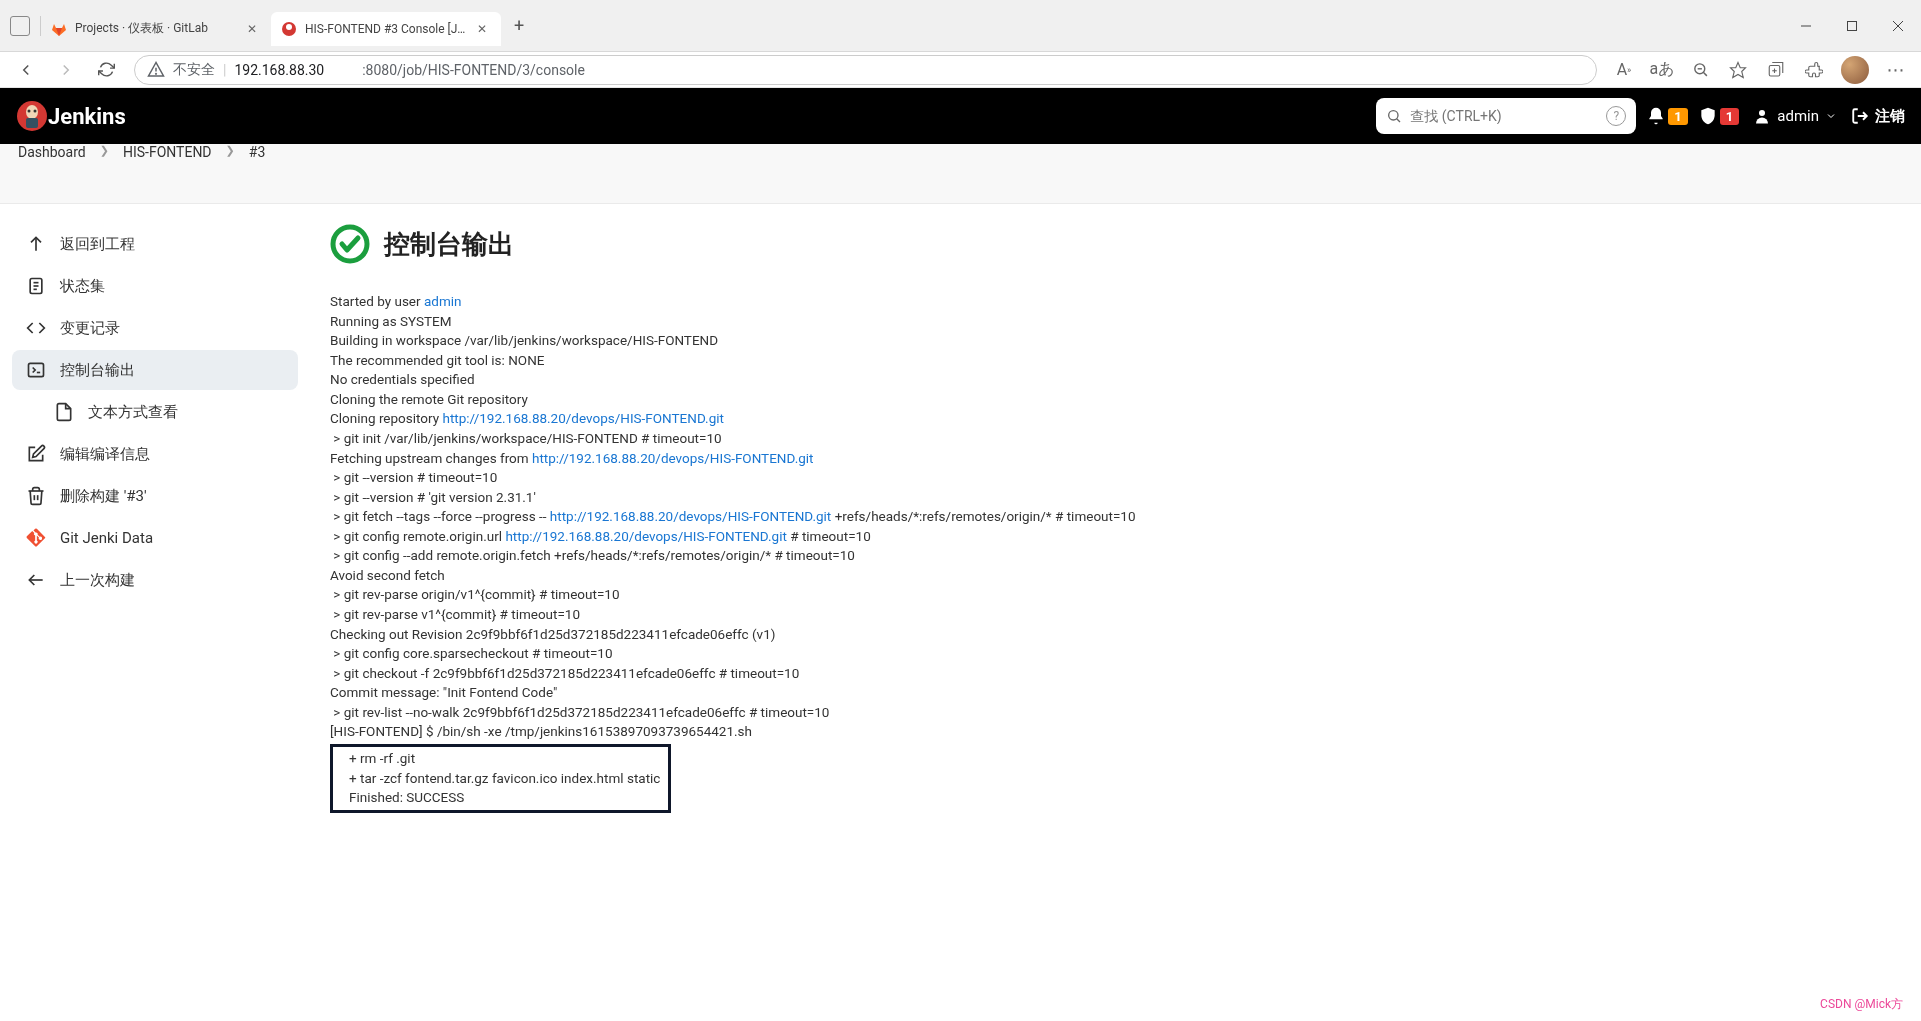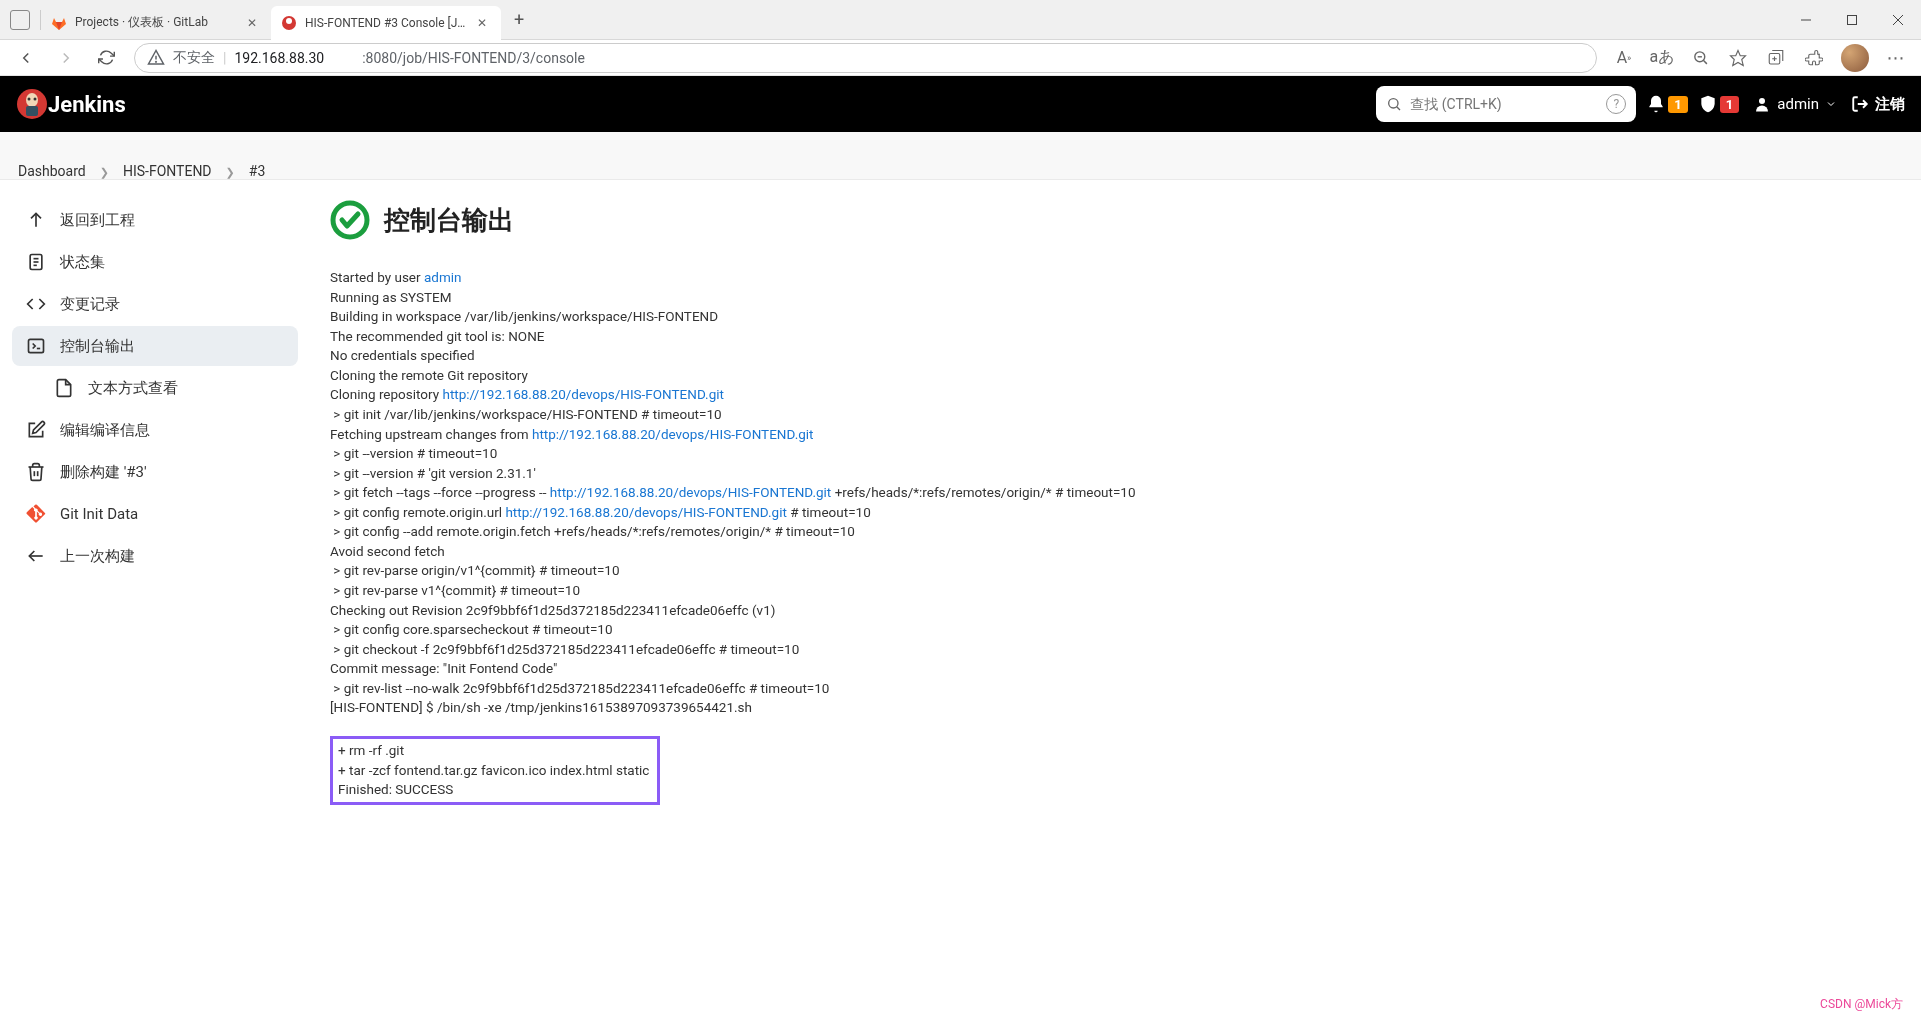--- a/index.html
+++ b/index.html
@@ -1,18 +1,18 @@
 <!DOCTYPE html>
 <html><head>
 <meta charset="utf-8">
 <style>
 * { margin:0; padding:0; box-sizing:border-box; font-family:-apple-system,BlinkMacSystemFont,"Segoe UI",Roboto,sans-serif; }
 body { background:#fff; width:1921px; height:1021px; overflow:hidden; position:relative; }
 
-.browser-top { height:40px; background:#f0f0f0; display:flex; align-items:center; border-bottom:1px solid #d8d8d8; }
+.browser-top { height:52px; background:#f0f0f0; display:flex; align-items:center; border-bottom:1px solid #d8d8d8; }
 .tab-stack { width:20px; height:20px; margin:0 10px; border:1px solid #888; border-radius:3px; }
 .tab-sep { width:1px; height:20px; background:#ccc; }
 .tab { height:34px; min-width:230px; max-width:230px; display:flex; align-items:center; padding:0 10px; gap:8px; font-size:12px; color:#444; border-radius:6px 6px 0 0; margin-top:6px; cursor:pointer; }
 .tab.active { background:#fff; }
 .tab .favicon { width:16px; height:16px; flex-shrink:0; display:flex; align-items:center; justify-content:center; }
 .tab .title { flex:1; overflow:hidden; white-space:nowrap; text-overflow:ellipsis; }
 .tab .close { width:14px; height:14px; color:#666; }
 .newtab { width:28px; height:28px; margin-left:4px; display:flex; align-items:center; justify-content:center; color:#555; font-size:18px; cursor:pointer; }
 .win-controls { margin-left:auto; display:flex; }
 .win-btn { width:46px; height:40px; display:flex; align-items:center; justify-content:center; color:#444; cursor:pointer; }
@@ -35,39 +35,39 @@
 .search-box { margin-left:auto; width:260px; height:36px; background:#fff; border-radius:8px; display:flex; align-items:center; padding:0 10px; gap:8px; }
 .search-box input { border:none; outline:none; flex:1; font-size:14px; color:#333; }
 .search-box .help { width:20px; height:20px; border:1.5px solid #999; border-radius:50%; display:flex; align-items:center; justify-content:center; font-size:12px; color:#999; }
 .icon-badge { display:flex; align-items:center; gap:0; margin-left:10px; cursor:pointer; }
 .icon-badge .ic { width:20px; height:20px; color:#fff; }
 .icon-badge .badge { background:#ff9800; color:#fff; font-size:13px; font-weight:700; padding:1px 6px; border-radius:3px; margin-left:2px; }
 .icon-badge .badge.red { background:#e53935; }
 .user-menu { display:flex; align-items:center; gap:6px; margin-left:14px; color:#fff; font-size:15px; cursor:pointer; }
 .logout-btn { display:flex; align-items:center; gap:6px; margin-left:14px; color:#fff; font-size:15px; font-weight:600; cursor:pointer; }
 
-.breadcrumbs { height:48px; background:#f8f8f8; border-bottom:1px solid #eaeaea; display:flex; align-items:flex-end; padding:0 18px; gap:14px; font-size:14px; }
+.breadcrumbs { height:60px; background:#f8f8f8; border-bottom:1px solid #eaeaea; display:flex; align-items:flex-start; padding:0 18px; gap:14px; font-size:14px; }
 .breadcrumbs a { color:#333; text-decoration:none; cursor:pointer; }
 .breadcrumbs .chev { color:#999; font-size:11px; }
 
 .content { display:flex; height:calc(100% - 178px); }
 .sidebar { width:310px; padding:18px 12px; }
 .side-item { display:flex; align-items:center; gap:14px; padding:10px 14px; font-size:15px; color:#333; cursor:pointer; border-radius:8px; margin:2px 0; }
 .side-item.active { background:#eaeef2; font-weight:500; }
 .side-item.sub { padding-left:42px; }
 .side-item .ic { width:20px; height:20px; flex-shrink:0; color:#333; }
 .side-item.git .ic { color:#f05032; }
 
 .main { flex:1; padding:20px 40px 20px 20px; overflow:auto; }
 .page-head { display:flex; align-items:center; gap:14px; margin-bottom:28px; }
 .success-icon { width:40px; height:40px; }
 .page-title { font-size:26px; font-weight:700; color:#222; }
 .console { font-family:Consolas,Monaco,monospace; font-size:13.5px; line-height:1.45; color:#333; white-space:pre; }
 .console .link { color:#1976d2; text-decoration:none; }
-.highlight-box { border:3px solid #8b5cf6; display:inline-block; padding:2px 8px 2px 5px; margin-top:18px; }
+.highlight-box { border:3px solid #0f172a; display:inline-block; padding:2px 8px 2px 16px; margin-top:2px; }
 .watermark { position:absolute; right:18px; bottom:8px; font-size:12px; color:#ec4899; }
 </style>
 </head>
 <body>
 
 <div class="browser-top">
   <div class="tab-stack"></div>
   <div class="tab-sep"></div>
   <div class="tab">
     <span class="favicon">
@@ -275,21 +275,21 @@
           <path d="M19 6l-1 14a2 2 0 01-2 2H8a2 2 0 01-2-2L5 6m3 0V4a2 2 0 012-2h4a2 2 0 012 2v2"></path>
           <line x1="10" y1="11" x2="10" y2="17"></line>
           <line x1="14" y1="11" x2="14" y2="17"></line>
         </svg>
       <span>删除构建 '#3'</span>
     </div>
     <div class="side-item git">
       <svg class="ic" viewBox="0 0 24 24" fill="currentColor">
           <path d="M23 11L13 1a1.5 1.5 0 00-2 0L9 3l2.5 2.5a2 2 0 012.5 2.5l2.5 2.5a2 2 0 11-1 1L13 9v6a2 2 0 11-2 0V9a2 2 0 01-1-3L7.5 3.5 1 10a1.5 1.5 0 000 2l10 10a1.5 1.5 0 002 0l10-10a1.5 1.5 0 000-1z"></path>
         </svg>
-      <span>Git Init Data</span>
+      <span>Git Jenki Data</span>
     </div>
     <div class="side-item">
       <svg class="ic" viewBox="0 0 24 24" fill="none" stroke="currentColor" stroke-width="2">
           <line x1="20" y1="12" x2="4" y2="12"></line>
           <polyline points="10 18 4 12 10 6"></polyline>
         </svg>
       <span>上一次构建</span>
     </div>
   </div>
 

